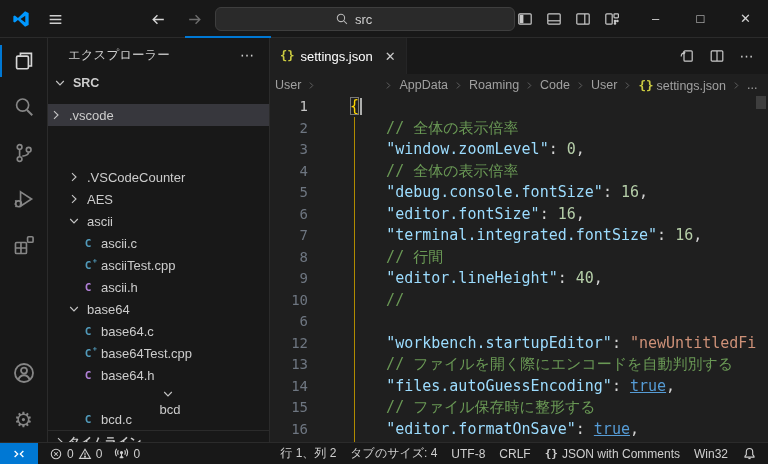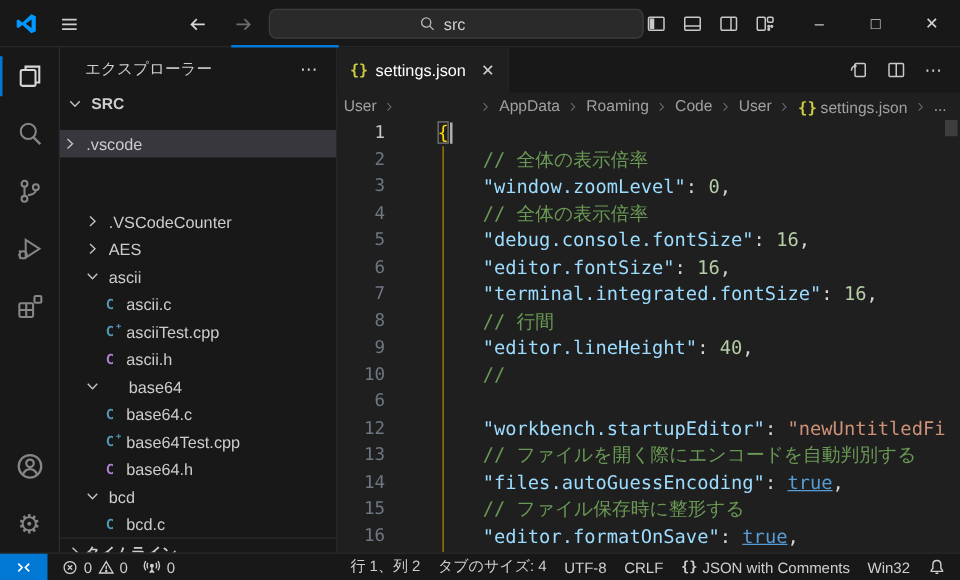--- a/index.html
+++ b/index.html
@@ -267,41 +267,41 @@
           <span class="tlabel">ascii.c</span>
         </div>
         <div class="tree-row" style="padding-left: 32px;">
           <span class="fileicon" style="color: rgb(81, 154, 186);">C<span class="plus">+</span></span>
           <span class="tlabel">asciiTest.cpp</span>
         </div>
         <div class="tree-row" style="padding-left: 32px;">
           <span class="fileicon" style="color: rgb(177, 128, 215);">C</span>
           <span class="tlabel">ascii.h</span>
         </div>
-        <div class="tree-row" style="padding-left: 18px; gap: 16px;">
+        <div class="tree-row" style="padding-left: 18px;">
           <span class="twisty">
             <svg width="16" height="16" viewBox="0 0 16 16" fill="none" stroke="currentColor" stroke-width="1.2">
               <path d="M4.2 6l3.8 4 3.8-4" stroke-width="1.1"></path>
             </svg>
           </span>
           <span class="tlabel">base64</span>
         </div>
         <div class="tree-row" style="padding-left: 32px;">
           <span class="fileicon" style="color: rgb(81, 154, 186);">C</span>
           <span class="tlabel">base64.c</span>
         </div>
         <div class="tree-row" style="padding-left: 32px;">
           <span class="fileicon" style="color: rgb(81, 154, 186);">C<span class="plus">+</span></span>
           <span class="tlabel">base64Test.cpp</span>
         </div>
         <div class="tree-row" style="padding-left: 32px;">
           <span class="fileicon" style="color: rgb(177, 128, 215);">C</span>
           <span class="tlabel">base64.h</span>
         </div>
-        <div class="tree-row" style="padding-left: 18px;">
+        <div class="tree-row" style="padding-left: 18px; flex-direction: column;">
           <span class="twisty">
             <svg width="16" height="16" viewBox="0 0 16 16" fill="none" stroke="currentColor" stroke-width="1.2">
               <path d="M4.2 6l3.8 4 3.8-4" stroke-width="1.1"></path>
             </svg>
           </span>
           <span class="tlabel">bcd</span>
         </div>
         <div class="tree-row" style="padding-left: 32px;">
           <span class="fileicon" style="color: rgb(81, 154, 186);">C</span>
           <span class="tlabel">bcd.c</span>

